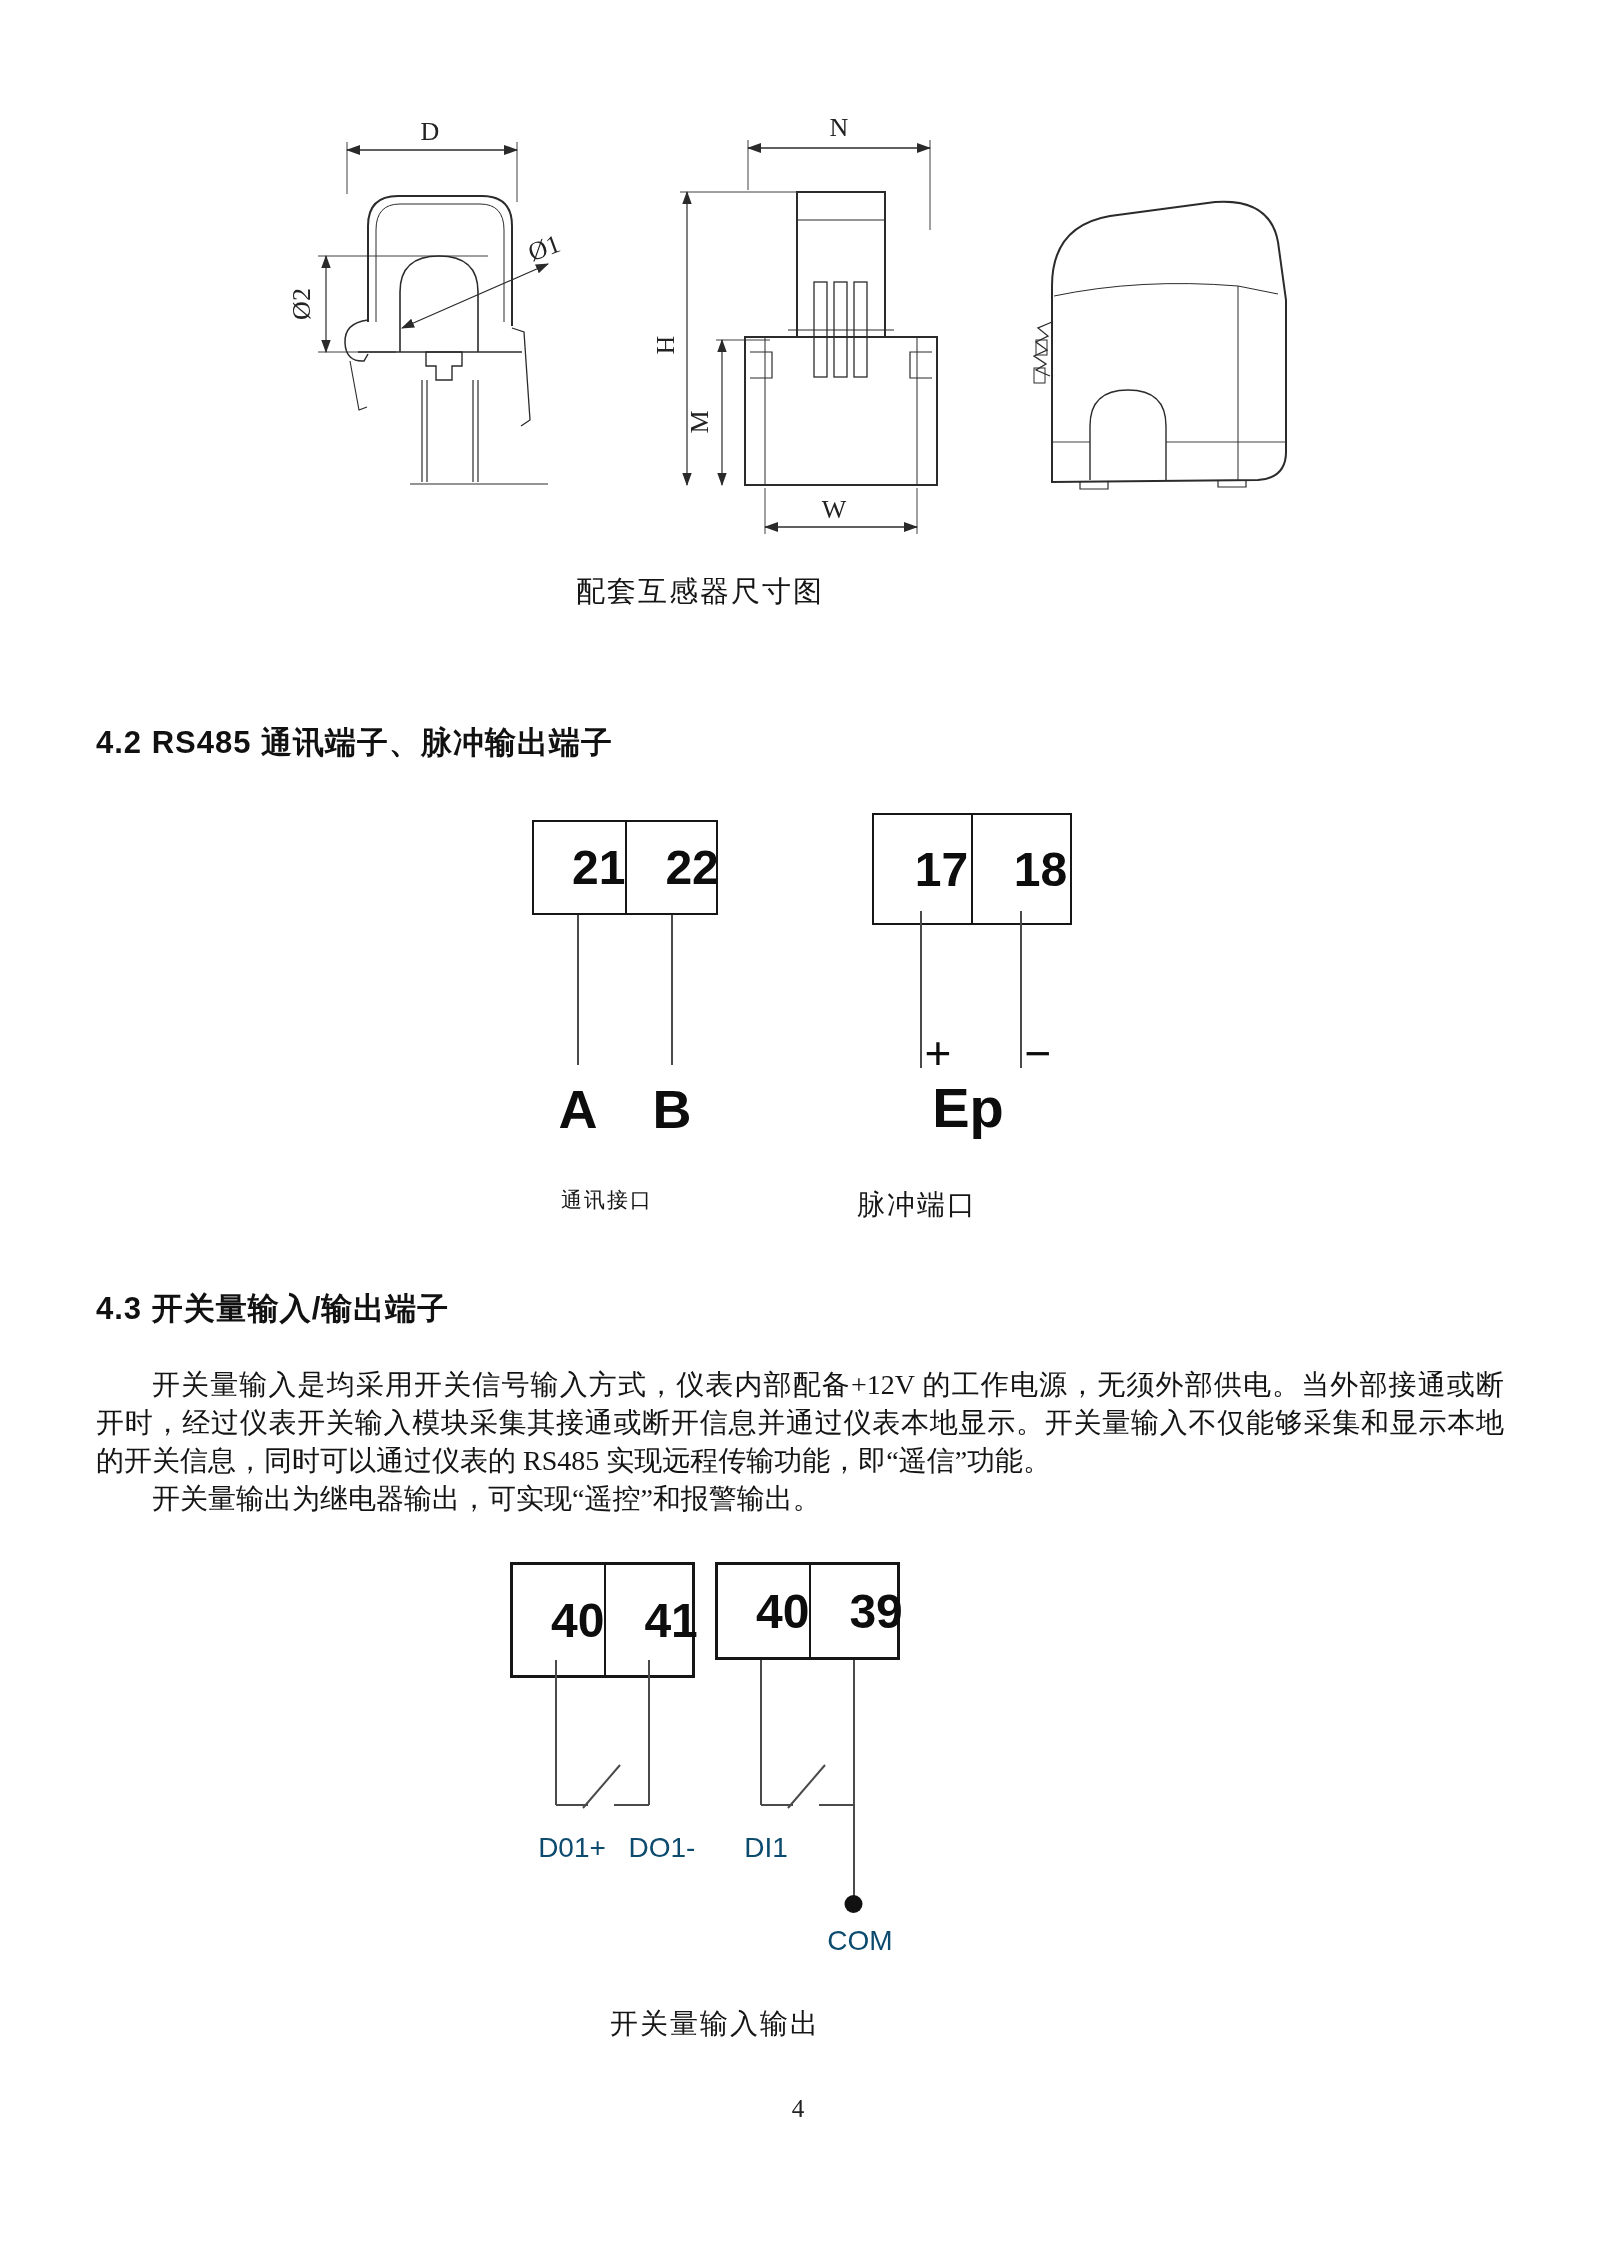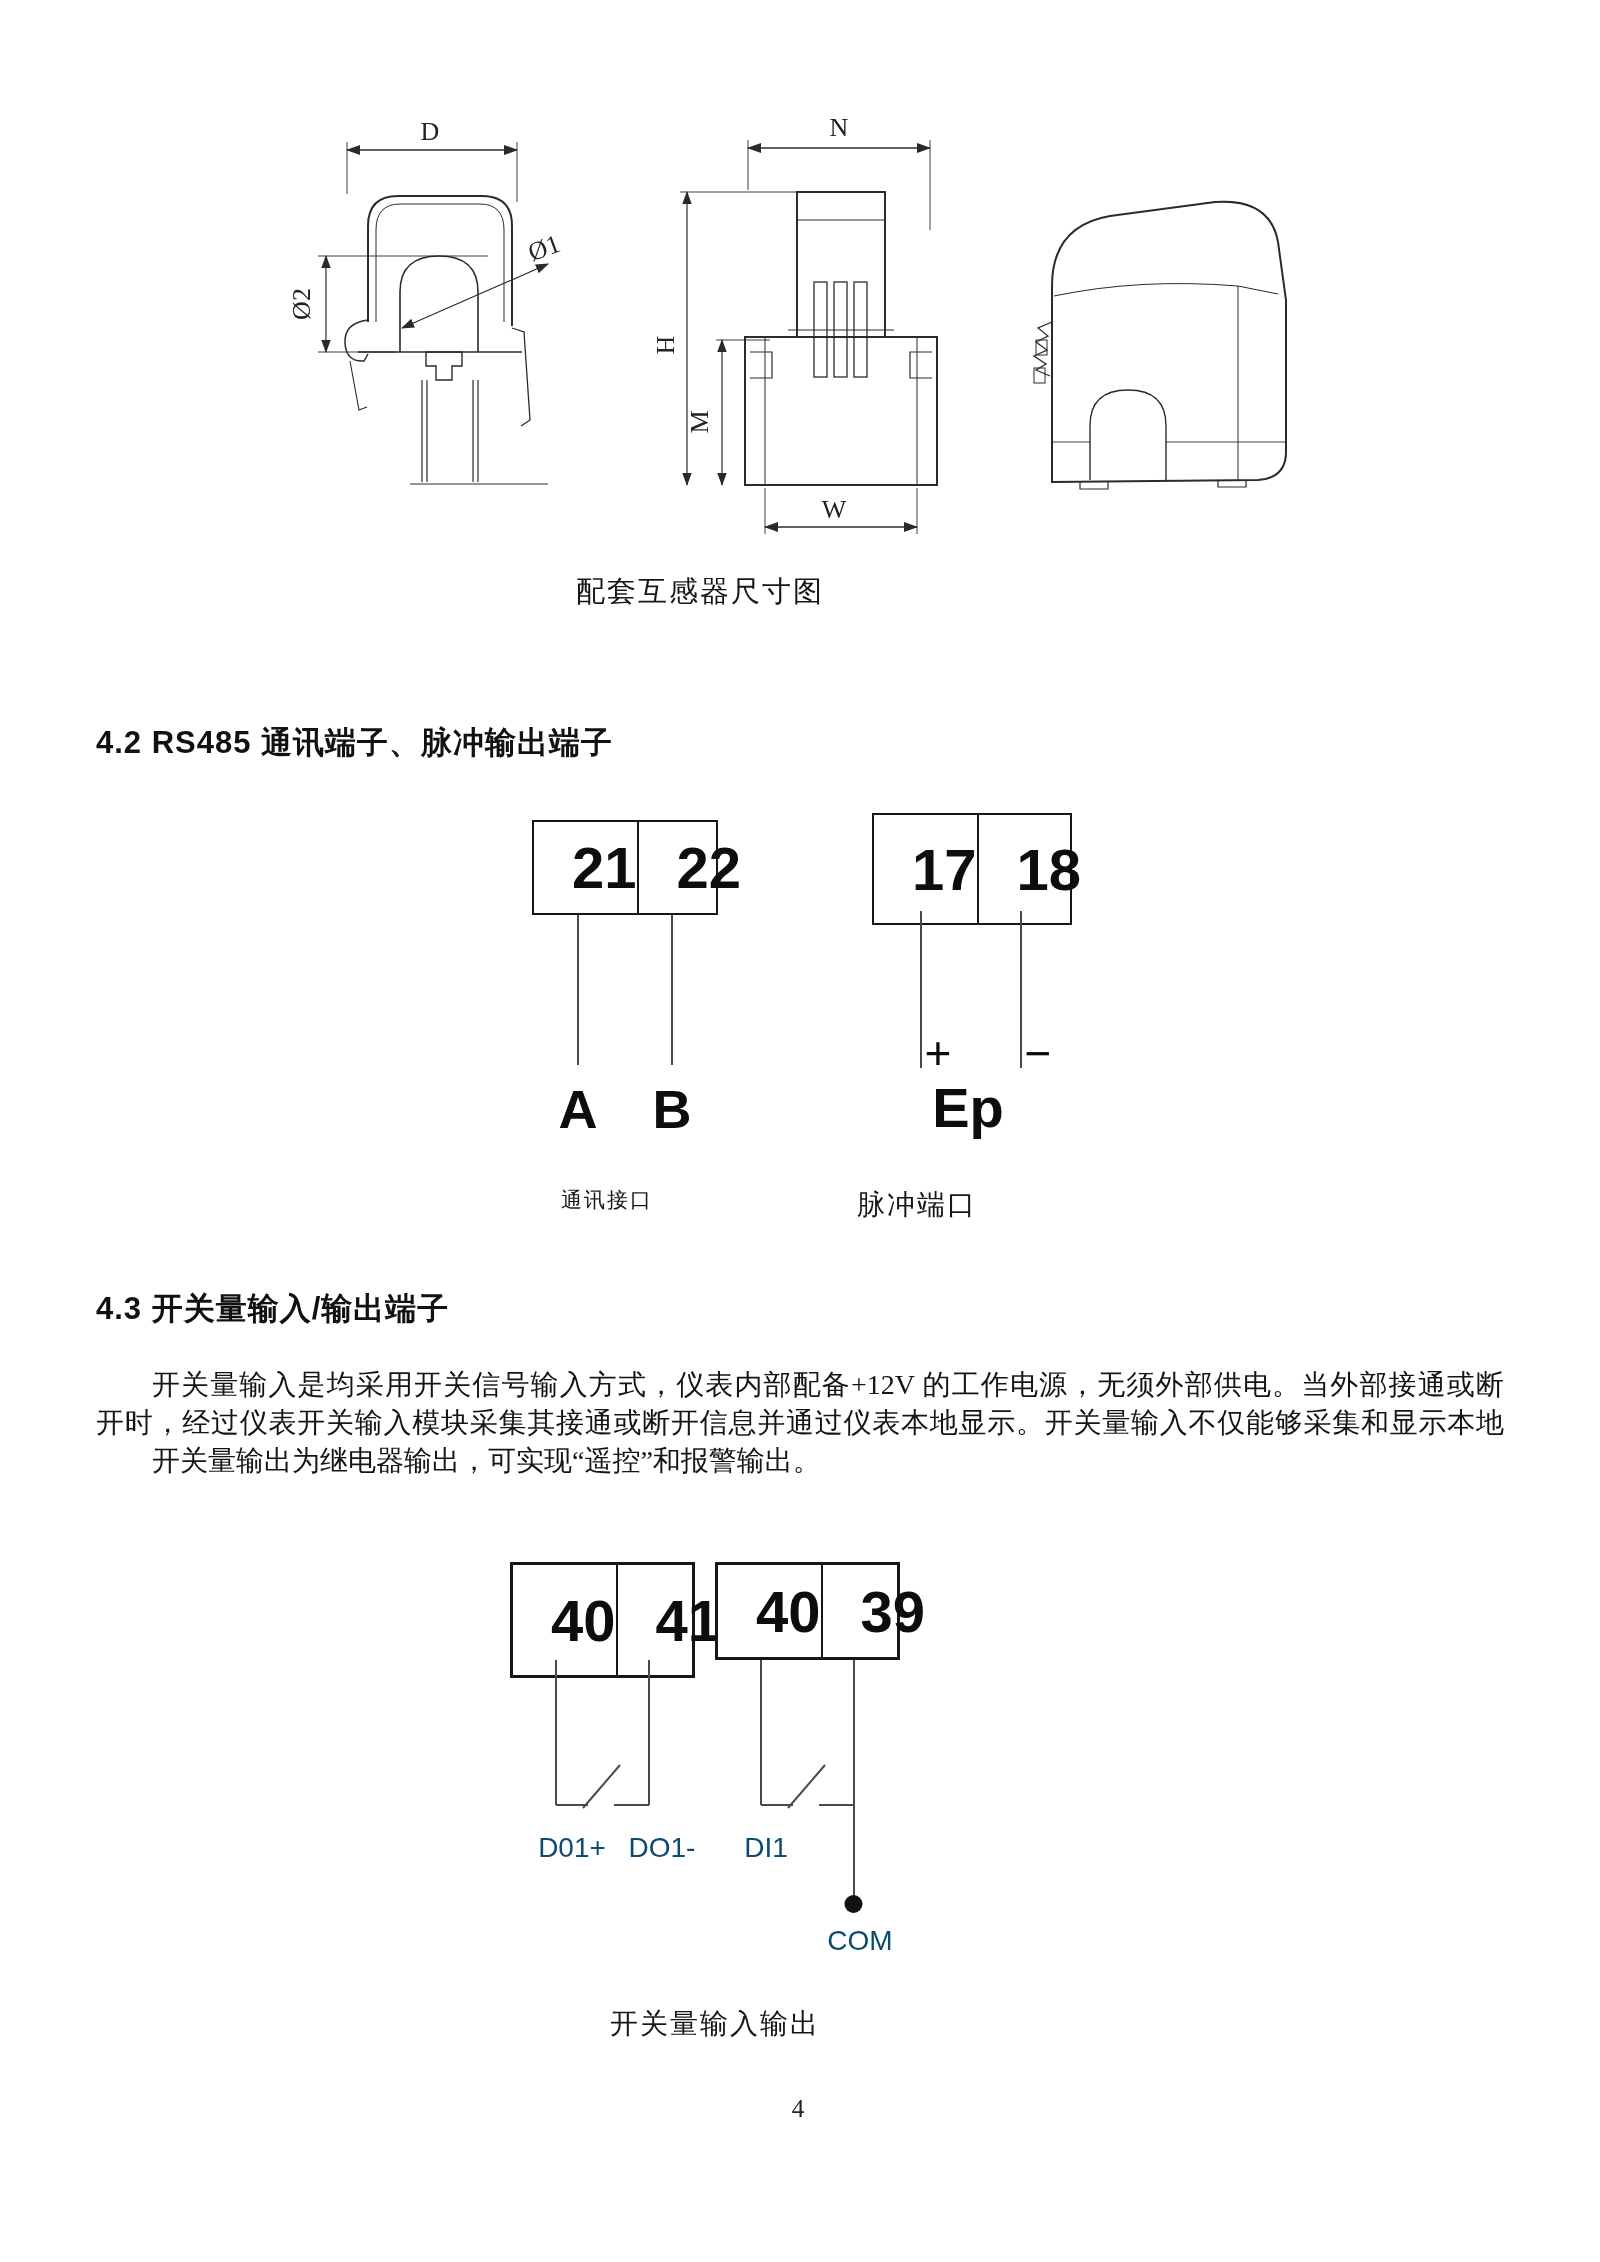--- a/index.html
+++ b/index.html
@@ -33,21 +33,21 @@
   
   .tblock{
     position:absolute;display:flex;
     border:2px solid #161616;background:#fff;
     box-sizing:border-box;
   }
   .tblock.thick{border-width:3px;}
   .tcell{
     flex:1;display:flex;align-items:center;justify-content:center;
     font-family:"Liberation Sans", sans-serif;
-    font-weight:600;font-size:58px;color:#0d0d0d;padding-left:38px;
+    font-weight:600;font-size:48px;color:#0d0d0d;padding-left:38px;
   }
   .tcell.first{border-right:2px solid #161616;}
   .tblock.thick .tcell.first{border-right-width:2px;}
   
   .vline{position:absolute;width:2px;background:#4a4a4a;}
   
   .pinlabel{
     position:absolute;width:120px;text-align:center;
     font-family:"Liberation Sans", sans-serif;
     font-weight:600;color:#0d0d0d;white-space:nowrap;
@@ -189,20 +189,21 @@
 <div class="pinlabel pol" style="left:878px;top:1026px">+</div>
 <div class="pinlabel pol" style="left:978px;top:1026px">−</div>
 <div class="pinlabel ep" style="left:908px;top:1075px">Ep</div>
 <div class="figcap" style="left:797px;top:1186px;width:240px;font-size:28px">脉冲端口</div>
 
 <div class="heading" style="top:1288px">4.3 开关量输入/输出端子</div>
 
 <div class="para" style="top:1366px">
   <div class="pline ind jl">开关量输入是均采用开关信号输入方式，仪表内部配备+12V 的工作电源，无须外部供电。当外部接通或断</div>
   <div class="pline jl">开时，经过仪表开关输入模块采集其接通或断开信息并通过仪表本地显示。开关量输入不仅能够采集和显示本地</div>
+  <div class="pline">的开关信息，同时可以通过仪表的 RS485 实现远程传输功能，即“遥信”功能。</div>
   <div class="pline ind">开关量输出为继电器输出，可实现“遥控”和报警输出。</div>
 </div>
 
 <div class="tblock thick" style="left:510px;top:1562px;width:185px;height:116px">
   <div class="tcell first">40</div>
   <div class="tcell">41</div>
 </div>
 <div class="tblock thick" style="left:715px;top:1562px;width:185px;height:98px">
   <div class="tcell first">40</div>
   <div class="tcell">39</div>

